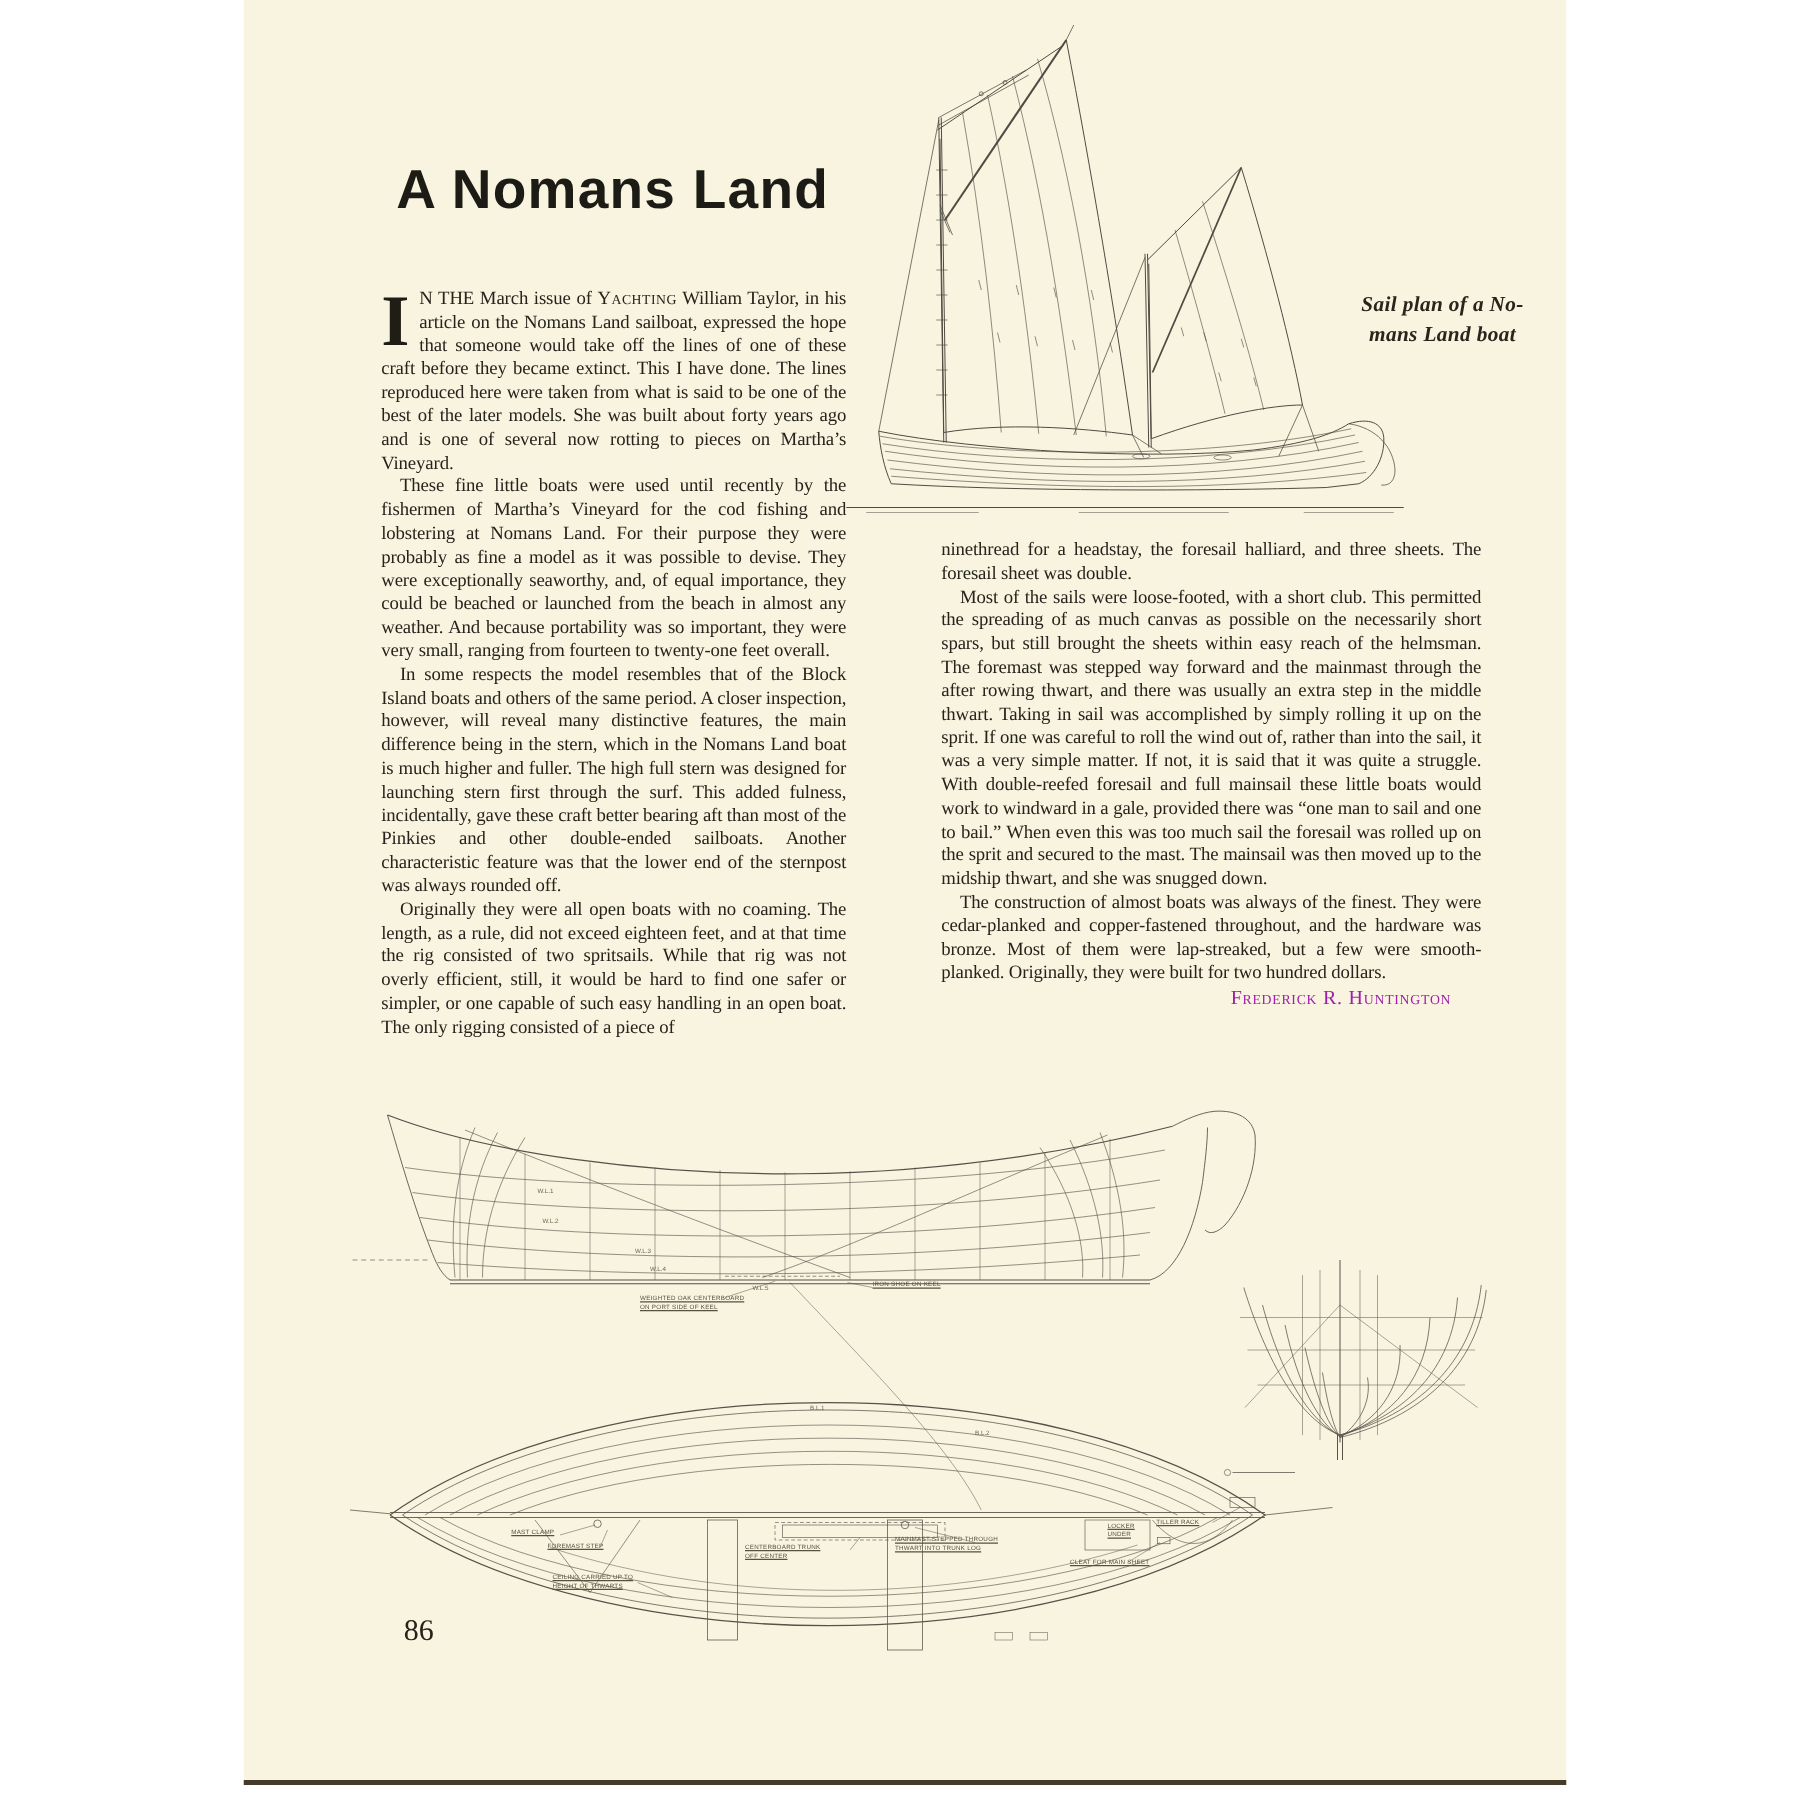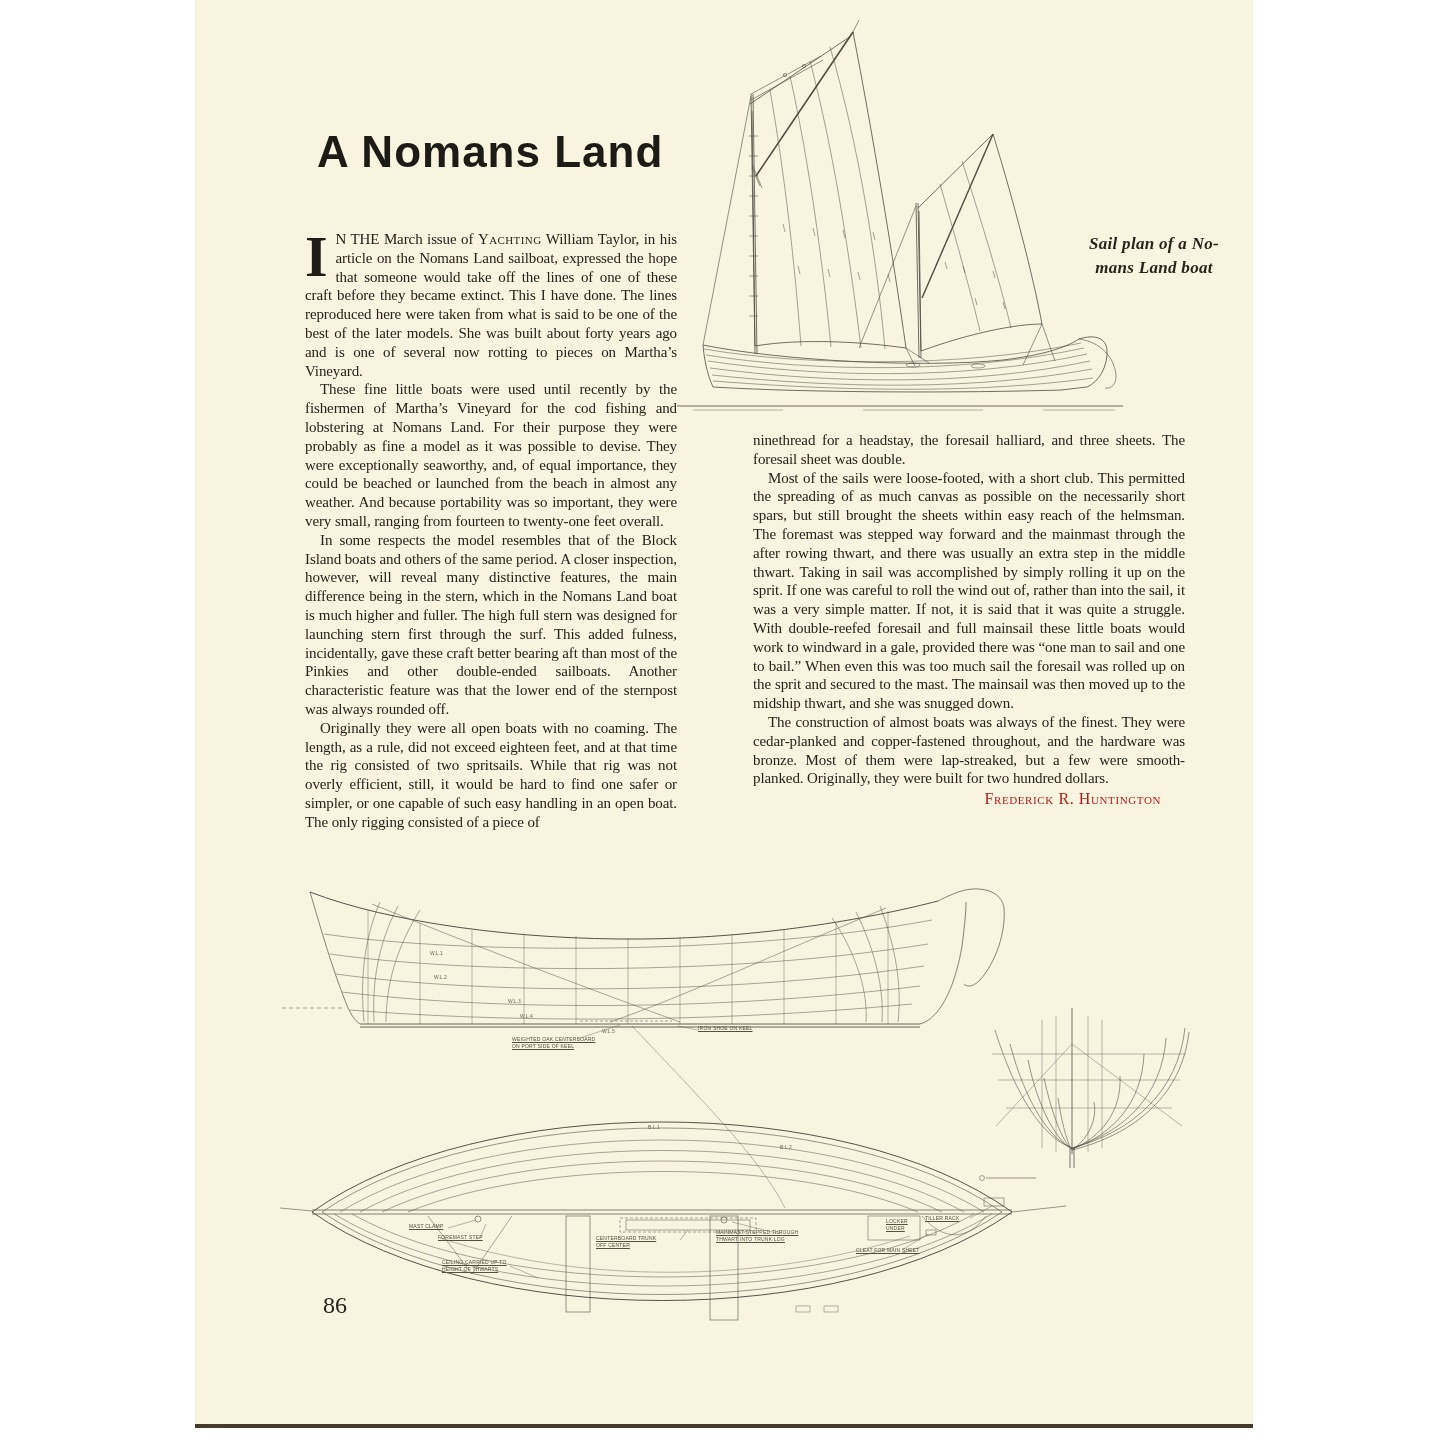--- a/index.html
+++ b/index.html
@@ -13,21 +13,21 @@
   .title .t2{display:block;margin-left:108px;}
   
   .col{position:absolute;text-align:justify;font-size:15px;line-height:18.8px;letter-spacing:-0.1px;}
   .col p{margin:0;text-indent:15px;}
   .col p.no-indent{text-indent:0;}
   .col-left{left:110px;top:230px;width:372px;}
   .col-right{left:558px;top:431px;width:432px;}
   .dropcap{float:left;font-size:58px;line-height:48px;padding:3px 8px 0 0;font-weight:bold;color:#201d17;}
   .smallcaps{font-variant:small-caps;letter-spacing:.4px;}
   .byline{margin-top:2px;text-align:right;padding-right:24px;font-variant:small-caps;
-          font-size:16px;letter-spacing:.6px;color:#b91c1c;}
+          font-size:16px;letter-spacing:.6px;color:#a21caf;}
   
   .caption{position:absolute;font-style:italic;font-weight:bold;font-size:17px;line-height:24px;
            text-align:center;white-space:pre-line;letter-spacing:.3px;color:#29251d;}
   .caption-sail{left:884px;top:200px;width:150px;margin-top:32px;}
   .caption-lines{left:823px;top:1216px;width:172px;}
   
   .sail-plan{position:absolute;left:468px;top:16px;width:476px;height:402px;}
   .lines-wrap{position:absolute;left:85px;top:878px;width:990px;height:478px;}
   .lines-wrap svg{position:absolute;left:0;top:0;}
   .ann{position:absolute;font:5px/6.5px "Liberation Sans",sans-serif;color:#55503f;

